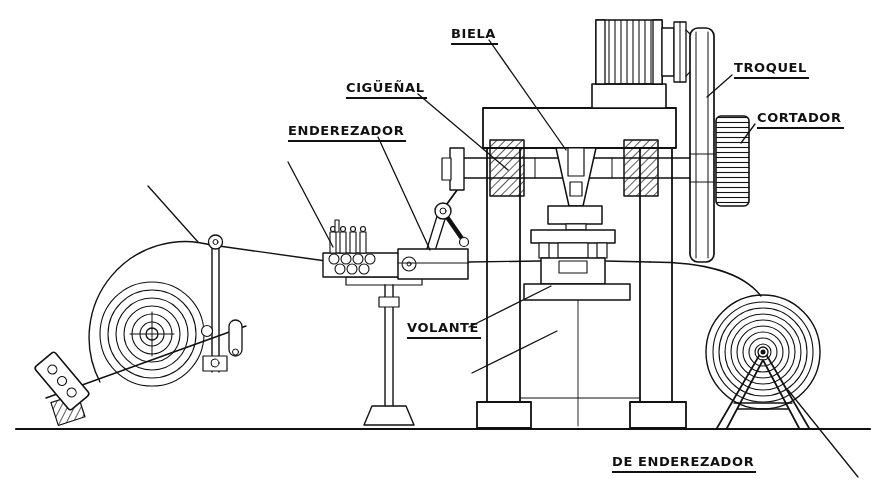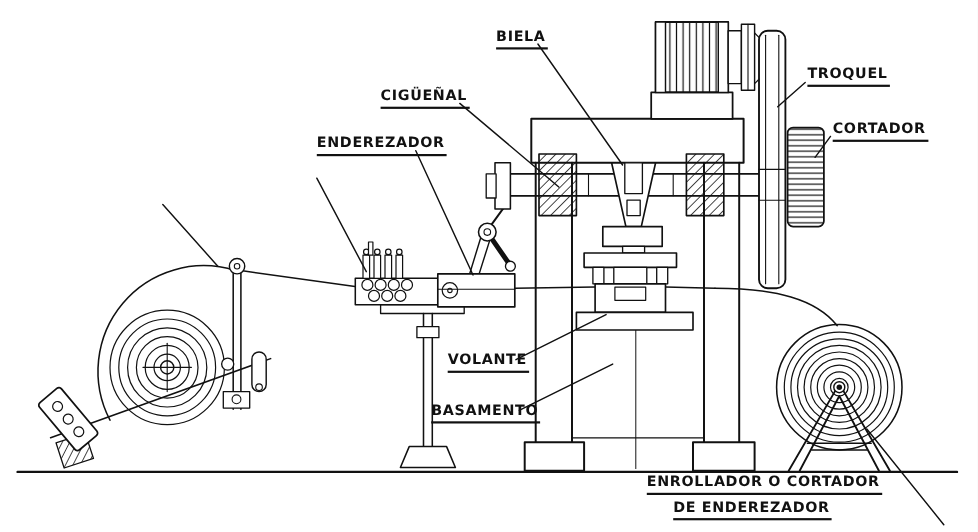--- a/index.html
+++ b/index.html
@@ -232,17 +232,15 @@
 
     </g>
   </svg>
 
   <div class="label" style="left:288px;top:124px">ENDEREZADOR</div>
   <div class="label" style="left:346px;top:81px">CIGÜEÑAL</div>
   <div class="label" style="left:451px;top:27px">BIELA</div>
   <div class="label" style="left:734px;top:61px">TROQUEL</div>
   <div class="label" style="left:757px;top:111px">CORTADOR</div>
   <div class="label" style="left:407px;top:321px">VOLANTE</div>
-  <div class="label" style="left:392px;top:367px">BASAMENTO</div>
-  <div class="label" style="left:588px;top:432px">ENROLLADOR O CORTADOR</div>
   <div class="label" style="left:612px;top:455px">DE ENDEREZADOR</div>
 
 </div>
 
 </body></html>

